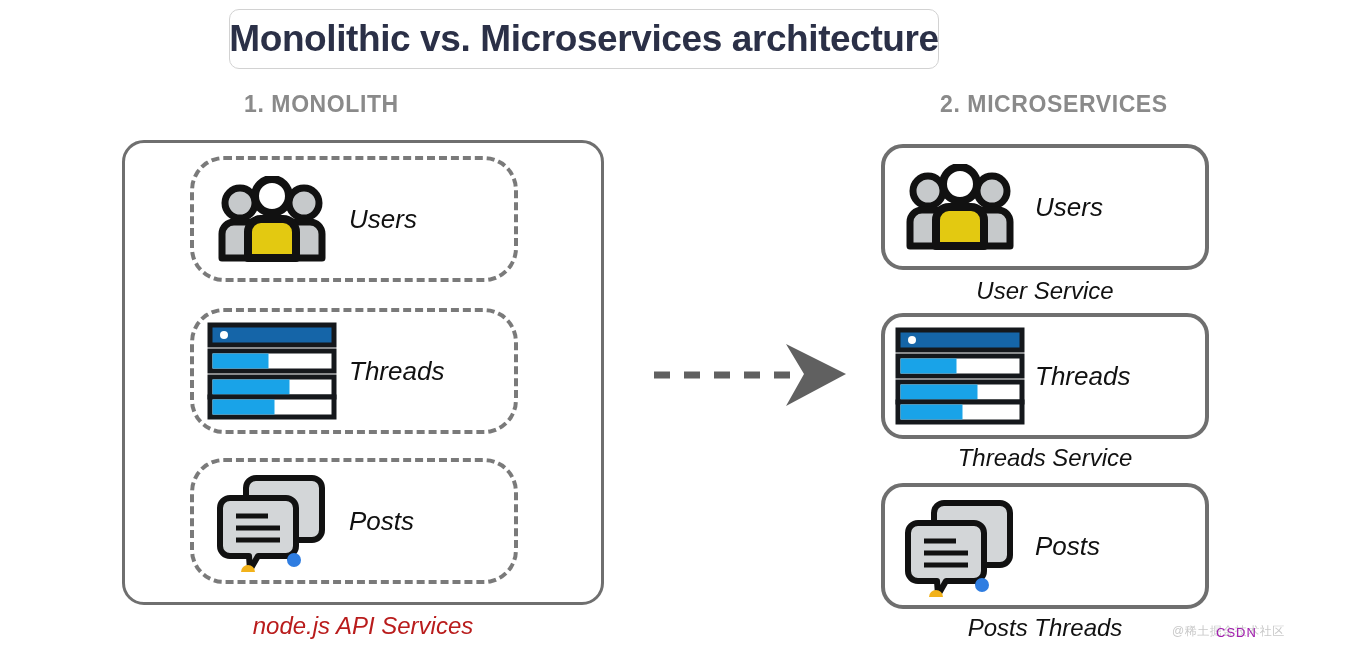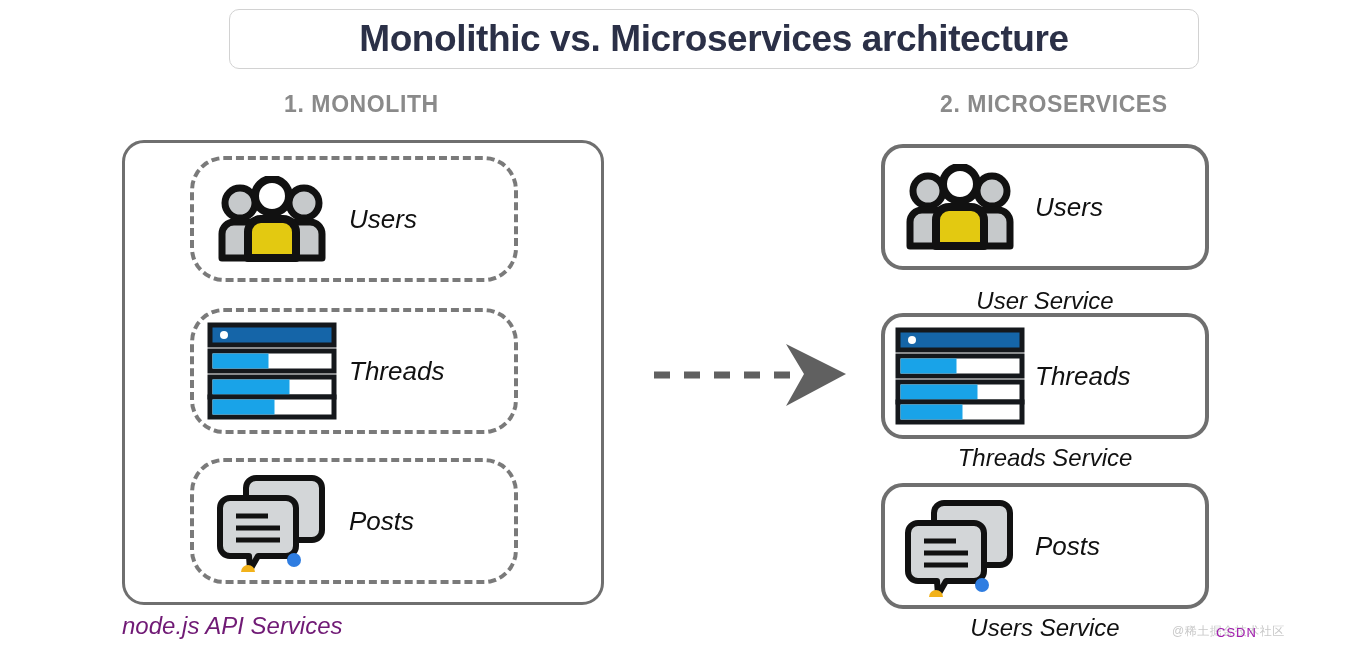--- a/index.html
+++ b/index.html
@@ -13,21 +13,21 @@
     font-family: "Liberation Sans", sans-serif;
     position: relative;
     overflow: hidden;
   }
 
   
   .title-box {
     position: absolute;
     left: 229px;
     top: 9px;
-    width: 970px;
+    width: 710px;
     height: 60px;
     border: 1.5px solid #d2d2d2;
     border-radius: 10px;
     background: #ffffff;
     display: flex;
     align-items: center;
     justify-content: center;
     box-sizing: border-box;
   }
   .title-text {
@@ -40,43 +40,44 @@
 
   
   .section-heading {
     position: absolute;
     font-size: 23px;
     font-weight: bold;
     color: #8a8a8a;
     letter-spacing: 0.6px;
     white-space: nowrap;
   }
-  #heading-monolith { left: 244px; top: 91px; margin-left: 40px; }
+  #heading-monolith { left: 244px; top: 91px; }
   #heading-micro    { left: 915px; top: 91px; margin-left: 25px; }
 
   
   .monolith-box {
     position: absolute;
     left: 122px;
     top: 140px;
     width: 482px;
     height: 465px;
     border: 3.5px solid #6f6f6f;
     border-radius: 22px;
     background: #ffffff;
     box-sizing: border-box;
   }
   .monolith-caption {
     position: absolute;
     left: 122px;
     top: 612px;
     width: 482px;
+    text-align: center;
     font-size: 24px;
     font-style: italic;
-    color: #701a75;
+    color: #b91c1c;
     white-space: nowrap;
   }
 
   
   .dashed-module {
     position: absolute;
     left: 190px;
     width: 328px;
     height: 126px;
     border: 4px dashed #7a7a7a;
@@ -137,21 +138,21 @@
   .micro-caption {
     position: absolute;
     left: 881px;
     width: 328px;
     text-align: center;
     font-size: 24px;
     font-style: italic;
     color: #111111;
     white-space: nowrap;
   }
-  #caption-users   { top: 287px; font-style: italic; }
+  #caption-users   { top: 277px; font-style: italic; }
   #caption-threads { top: 444px; }
   #caption-posts   { top: 614px; }
 
   
   .arrow-wrap {
     position: absolute;
     left: 650px;
     top: 340px;
     width: 200px;
     height: 70px;
@@ -288,16 +289,16 @@
       <path d="M14 28 L70 28 A10 10 0 0 1 80 38 L80 76 A10 10 0 0 1 70 86 L42 86 L34 100 L33 86 L14 86 A10 10 0 0 1 4 76 L4 38 A10 10 0 0 1 14 28 Z" fill="#d3d6d8" stroke="#111" stroke-width="6" stroke-linejoin="round"></path>
       <line x1="20" y1="46" x2="52" y2="46" stroke="#111" stroke-width="5"></line>
       <line x1="20" y1="58" x2="64" y2="58" stroke="#111" stroke-width="5"></line>
       <line x1="20" y1="70" x2="64" y2="70" stroke="#111" stroke-width="5"></line>
       <circle cx="78" cy="90" r="7" fill="#2f7de1"></circle>
       <circle cx="32" cy="102" r="7" fill="#f2b21a"></circle>
     </svg>
   </div>
   <div class="card-label">Posts</div>
 </div>
-<div class="micro-caption" id="caption-posts">Users Service</div>
+<div class="micro-caption" id="caption-posts">Posts Threads</div>
 
 <div class="watermark">@稀土掘金技术社区</div>
 <div class="watermark-csdn">CSDN</div>
 
 </body></html>

